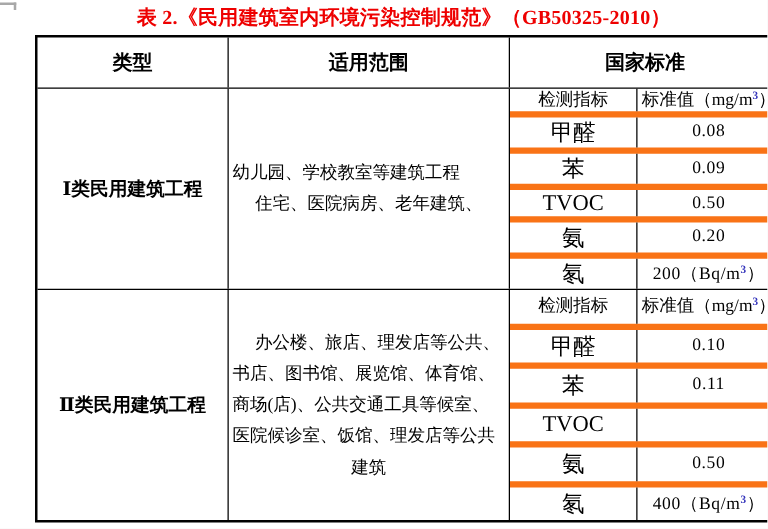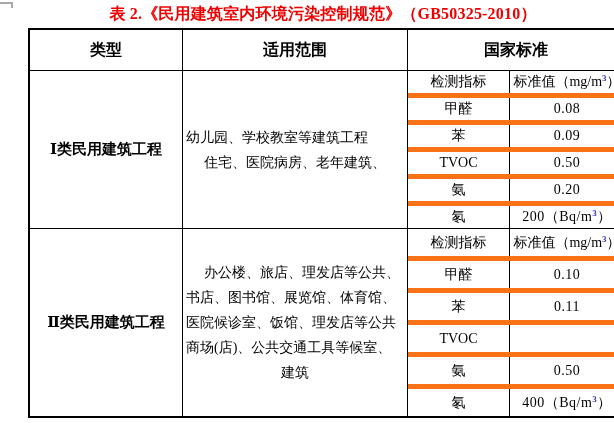--- a/index.html
+++ b/index.html
@@ -32,21 +32,21 @@
   .hdr-cell { font-weight:bold; font-size:16px; }
   .type-label { font-weight:bold; font-size:15px; text-align:center; }
 
   .scope { font-size:14px; line-height:25px; padding:0 3px; }
   .scope .line { text-align:left; white-space:nowrap; }
   .scope .line.indent { padding-left:18px; }
   .scope .line.center { text-align:center; }
 
   .subrow { flex:1; display:flex; border-bottom:5px solid #f97316; }
   .subrow:last-child { border-bottom:none; }
-  .ind-cell { width:101px; flex:0 0 101px; border-right:1px solid #000; display:flex; align-items:center; justify-content:center; font-size:14px; }
+  .ind-cell { width:101px; flex:0 0 101px; border-right:1px solid #000; display:flex; align-items:center; justify-content:center; font-size:18px; }
   .val-cell { flex:1; display:flex; align-items:center; justify-content:center; font-size:14px; letter-spacing:0.5px; }
   .subrow.subhead .ind-cell, .subrow.subhead .val-cell { font-size:14px; letter-spacing:0; }
   sup.u3 { font-size:9px; color:#3333bb; line-height:0; position:relative; top:-4px; font-weight:bold; }
 </style>
 </head>
 <body>
 
 <div class="screen">
   <div class="corner-frag-h"></div>
   <div class="corner-frag-v"></div>
@@ -124,22 +124,22 @@
     </div>
 
     <div class="section s2">
       <div class="c1">
         <span class="type-label">Ⅱ类民用建筑工程</span>
       </div>
       <div class="c2">
         <div class="scope">
           <div class="line indent">办公楼、旅店、理发店等公共、</div>
           <div class="line">书店、图书馆、展览馆、体育馆、</div>
+          <div class="line">商场(店)、公共交通工具等候室、</div>
           <div class="line">医院候诊室、饭馆、理发店等公共</div>
-          <div class="line">商场(店)、公共交通工具等候室、</div>
           <div class="line center">建筑</div>
         </div>
       </div>
       <div class="c3">
         <div class="subrow subhead">
           <div class="ind-cell">检测指标</div>
           <div class="val-cell">
             <span>标准值（mg/m</span>
               <sup class="u3">3</sup>
               <span>）</span>

